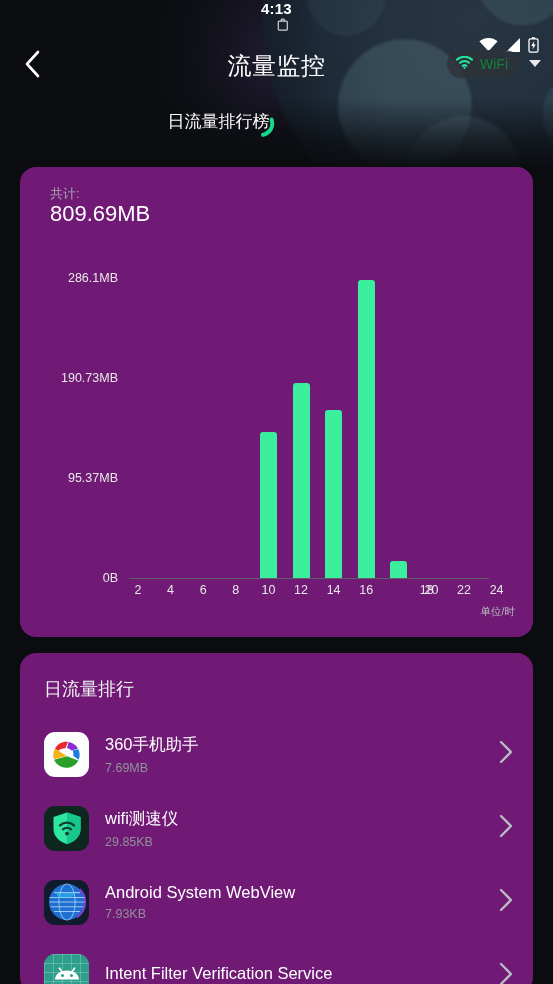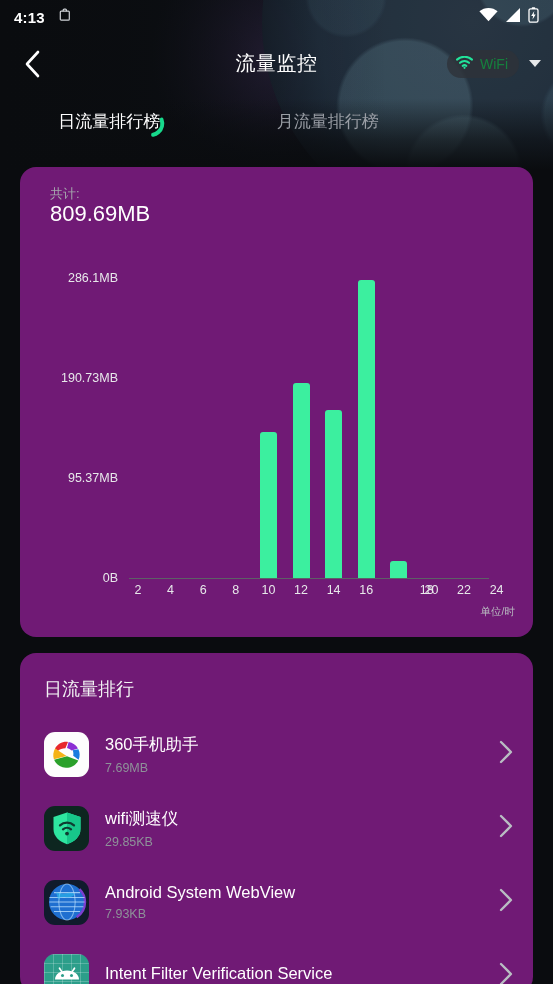--- a/index.html
+++ b/index.html
@@ -36,37 +36,37 @@
     background:linear-gradient(to bottom, rgba(10,12,15,0) 58%, rgba(10,12,15,.65) 82%, #0a0c0f 100%);
   }
   .bg-fade-l {
     position:absolute; inset:0;
     background:linear-gradient(to right, #0a0c0f 0%, rgba(10,12,15,.86) 22%, rgba(10,12,15,.25) 48%, rgba(10,12,15,0) 70%);
   }
 
   
   .statusbar {
     position:absolute; left:0; top:0; width:553px; height:34px;
-    display:flex; align-items:center; padding:0 14px; z-index:6;
+    display:flex; align-items:center; padding:0 14px; z-index:6;flex-direction:column;
   }
   .sb-time { color:#fff; font-size:15px; font-weight:bold; letter-spacing:.2px; }
   .sb-clip { margin-left:13px; display:block; }
   .sb-right { margin-left:auto; display:flex; align-items:center; gap:7px; }
 
   
   .appbar {
     position:absolute; left:0; top:40px; width:553px; height:50px; z-index:6;
   }
   .back-btn {
     position:absolute; left:12px; top:6px; width:40px; height:40px;
     display:flex; align-items:center; justify-content:center;
   }
   .title {
     position:absolute; left:0; right:0; top:10px; text-align:center;
-    color:#fff; font-size:20px; letter-spacing:.5px;
+    color:#fff; font-size:24px; letter-spacing:.5px;
   }
   .wifi-chip {
     position:absolute; right:34px; top:10px; height:28px;
     display:flex; align-items:center; gap:7px;
     background:rgba(46,50,56,.78); border-radius:14px; padding:0 11px 0 9px;
   }
   .wifi-chip span { color:#15803d; font-size:14px; }
   .wifi-caret {
     position:absolute; right:12px; top:20px;
     width:0; height:0; border-left:6px solid transparent; border-right:6px solid transparent;
@@ -202,23 +202,20 @@
   </div>
 
   <div class="tabs">
     <div class="tab active">
       <span class="tab-label">日流量排行榜</span>
       <span class="tab-swoosh">
         <svg width="16" height="22" viewBox="0 0 16 22">
           <path d="M12.5 3.5c1.6 4.2.6 9.4-3.2 12.6-1.7 1.4-3.4 2.2-5.2 2.6" fill="none" stroke="#17d98c" stroke-width="4" stroke-linecap="round"></path>
         </svg>
       </span>
-    </div>
-    <div class="tab">
-      <span class="tab-label">月流量排行榜</span>
     </div>
   </div>
 
   <div class="card chart-card">
     <div class="total-label">共计:</div>
     <div class="total-value">809.69MB</div>
 
 
     <div class="plot">
 

